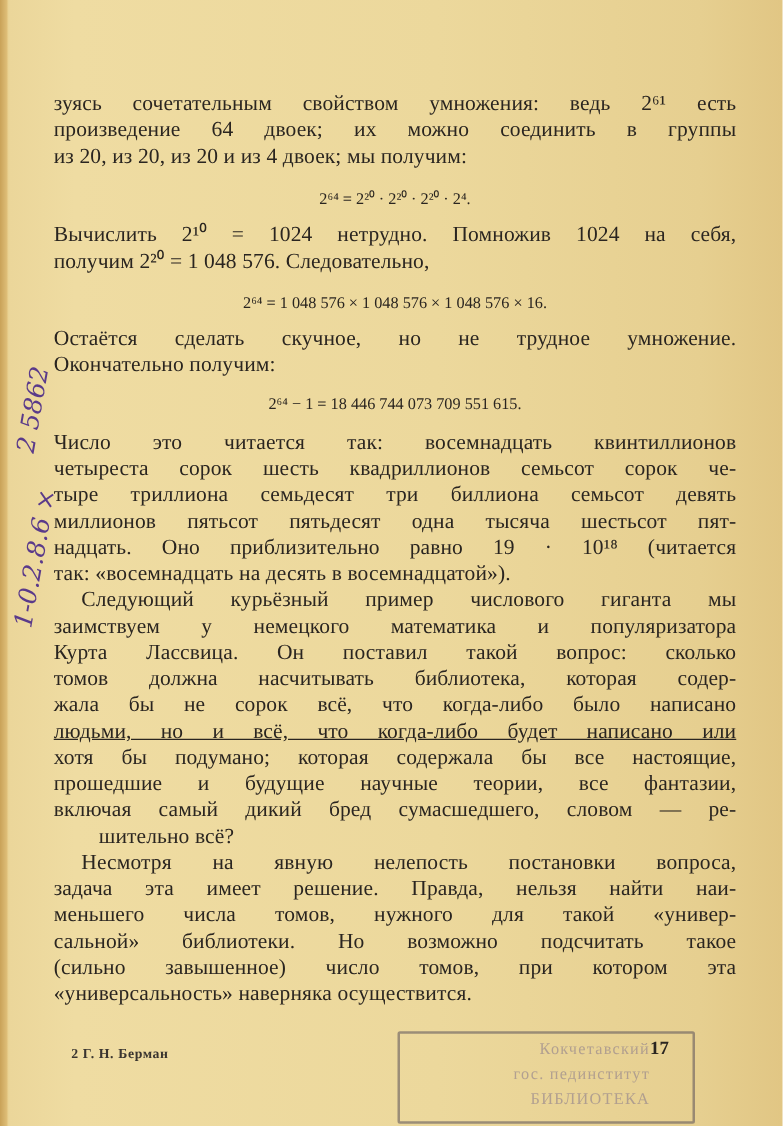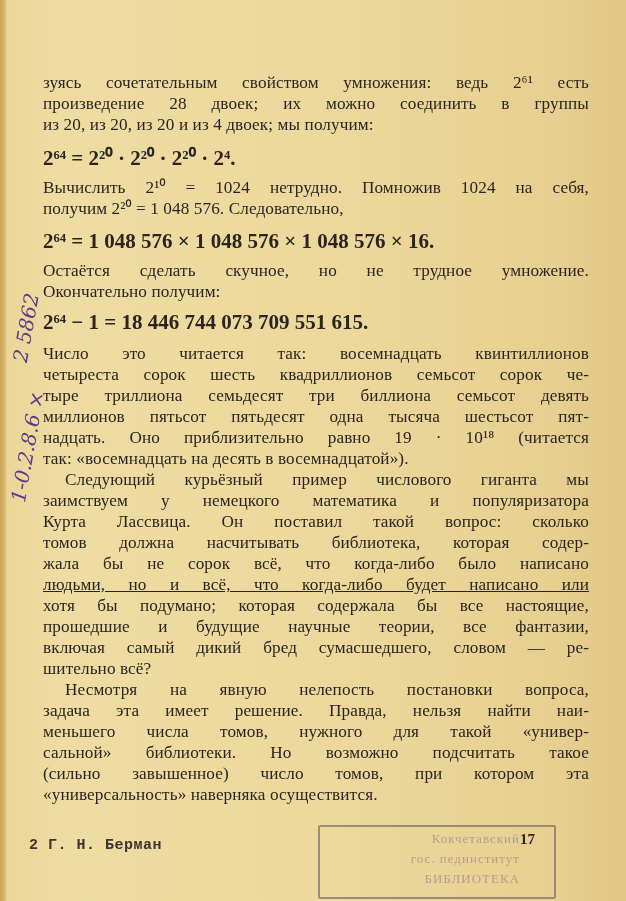--- a/index.html
+++ b/index.html
@@ -15,27 +15,27 @@
   .line {
     position: absolute; left: 0; width: 546px;
     font-size: 17.2px; line-height: 21px; height: 21px;
     white-space: nowrap;
     text-align: justify; text-align-last: justify;
     letter-spacing: 0.1px;
   }
   .line.last { text-align-last: left; }
   .line.indent { padding-left: 22px; width: 524px; }
   .formula {
-    position: absolute; left: 0; width: 546px; text-align: left;
-    font-size: 21px; line-height: 21px; white-space: nowrap; font-weight: bold;
+    position: absolute; left: 0; width: 546px; text-align: center;
+    font-size: 13px; line-height: 21px; white-space: nowrap;
   }
   .footer-left {
-    position: absolute; left: 29px; top: 837px;
-    font-family: Liberation Mono, monospace; font-weight: bold;
-    font-size: 15px; color: #3a3530; letter-spacing: 0.5px;
+    position: absolute; left: 57px; top: 837px;
+    font-family: Liberation Serif, serif; font-weight: bold;
+    font-size: 11px; color: #3a3530; letter-spacing: 0.5px;
   }
   .page-number {
     position: absolute; left: 520px; top: 831px;
     font-weight: bold; font-size: 15px; color: #2a2520;
   }
   .stamp {
     position: absolute; left: 318px; top: 825px; width: 234px; height: 70px;
     border: 2px solid rgba(90,80,90,0.55);
     border-radius: 2px;
   }
@@ -57,21 +57,21 @@
 </style>
 </head>
 <body>
 
 <div class="page">
   <div class="binding-edge"></div>
 
   <div class="text-block" style="top:0;">
 
     <div class="line" style="top:72px;">зуясь сочетательным свойством умножения: ведь 2⁶¹ есть</div>
-    <div class="line" style="top:93px;">произведение 28 двоек; их можно соединить в группы</div>
+    <div class="line" style="top:93px;">произведение 64 двоек; их можно соединить в группы</div>
     <div class="line last" style="top:114px;">из 20, из 20, из 20 и из 4 двоек; мы получим:</div>
 
     <div class="formula" style="top:148px;">2⁶⁴ = 2²⁰ · 2²⁰ · 2²⁰ · 2⁴.</div>
 
     <div class="line" style="top:177px;">Вычислить 2¹⁰ = 1024 нетрудно. Помножив 1024 на себя,</div>
     <div class="line last" style="top:198px;">получим 2²⁰ = 1 048 576. Следовательно,</div>
 
     <div class="formula" style="top:231px;">2⁶⁴ = 1 048 576 × 1 048 576 × 1 048 576 × 16.</div>
 
     <div class="line" style="top:260px;">Остаётся сделать скучное, но не трудное умножение.</div>
@@ -88,21 +88,21 @@
 
     <div class="line indent" style="top:469px;">Следующий курьёзный пример числового гиганта мы</div>
     <div class="line" style="top:490px;">заимствуем у немецкого математика и популяризатора</div>
     <div class="line" style="top:511px;">Курта Лассвица. Он поставил такой вопрос: сколько</div>
     <div class="line" style="top:532px;">томов должна насчитывать библиотека, которая содер-</div>
     <div class="line" style="top:553px;">жала бы не сорок всё, что когда-либо было написано</div>
     <div class="line" style="top:574px;text-decoration:underline;">людьми, но и всё, что когда-либо будет написано или</div>
     <div class="line" style="top:595px;">хотя бы подумано; которая содержала бы все настоящие,</div>
     <div class="line" style="top:616px;">прошедшие и будущие научные теории, все фантазии,</div>
     <div class="line" style="top:637px;">включая самый дикий бред сумасшедшего, словом — ре-</div>
-    <div class="line last" style="top:658px;">шительно всё?</div>
+    <div class="line last" style="top:658px;margin-left:36px;">шительно всё?</div>
 
     <div class="line indent" style="top:679px;">Несмотря на явную нелепость постановки вопроса,</div>
     <div class="line" style="top:700px;">задача эта имеет решение. Правда, нельзя найти наи-</div>
     <div class="line" style="top:721px;">меньшего числа томов, нужного для такой «универ-</div>
     <div class="line" style="top:742px;">сальной» библиотеки. Но возможно подсчитать такое</div>
     <div class="line" style="top:763px;">(сильно завышенное) число томов, при котором эта</div>
     <div class="line last" style="top:784px;">«универсальность» наверняка осуществится.</div>
   </div>
 
   <div class="text-block" style="top:0;">

